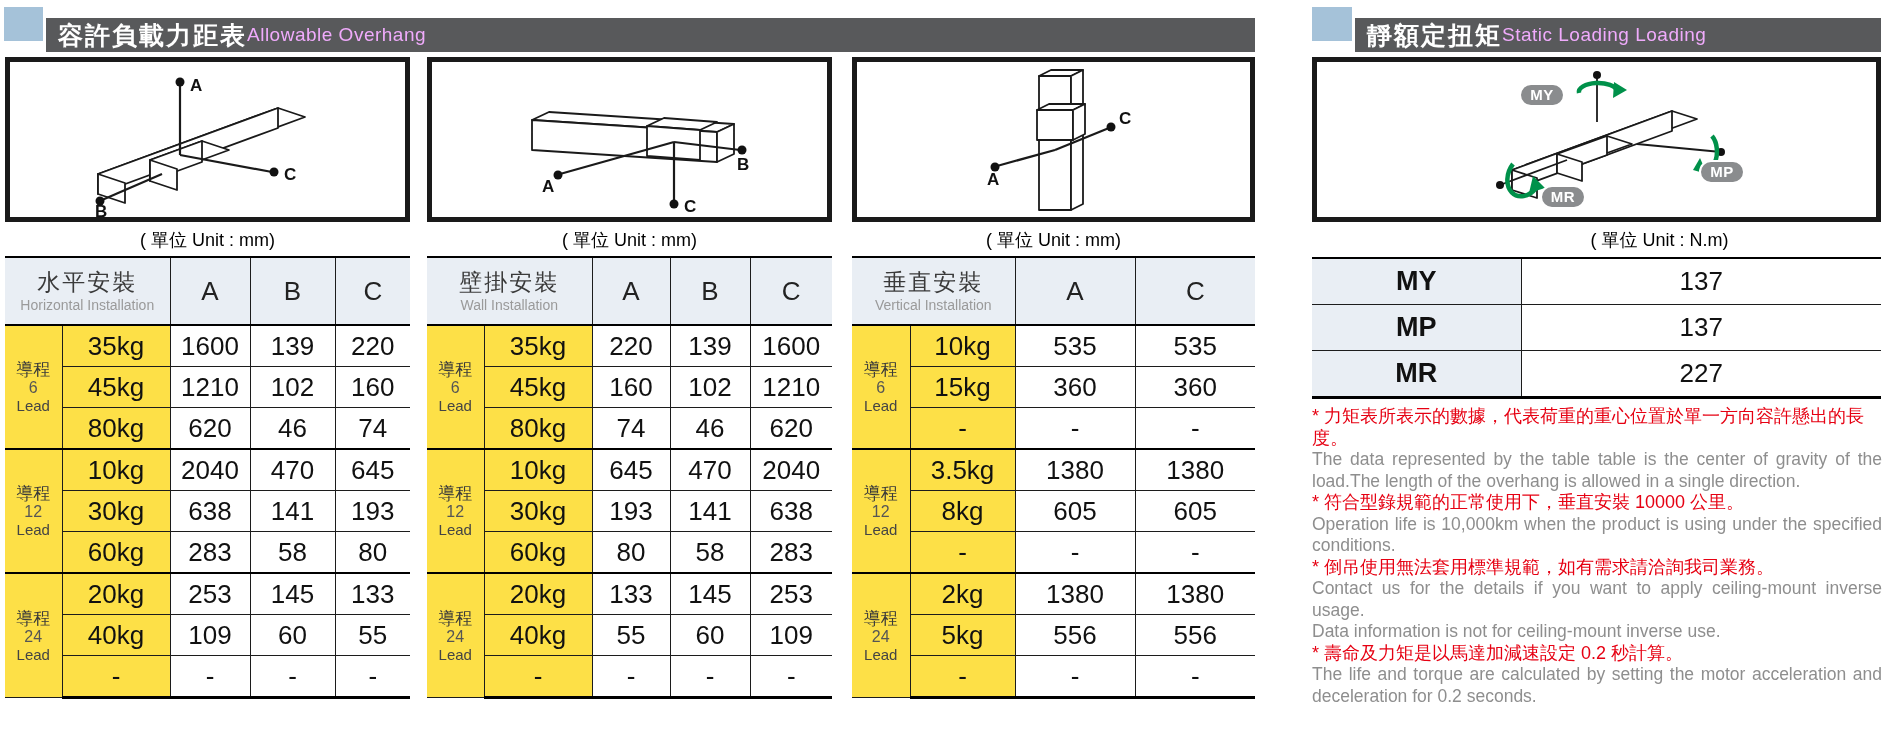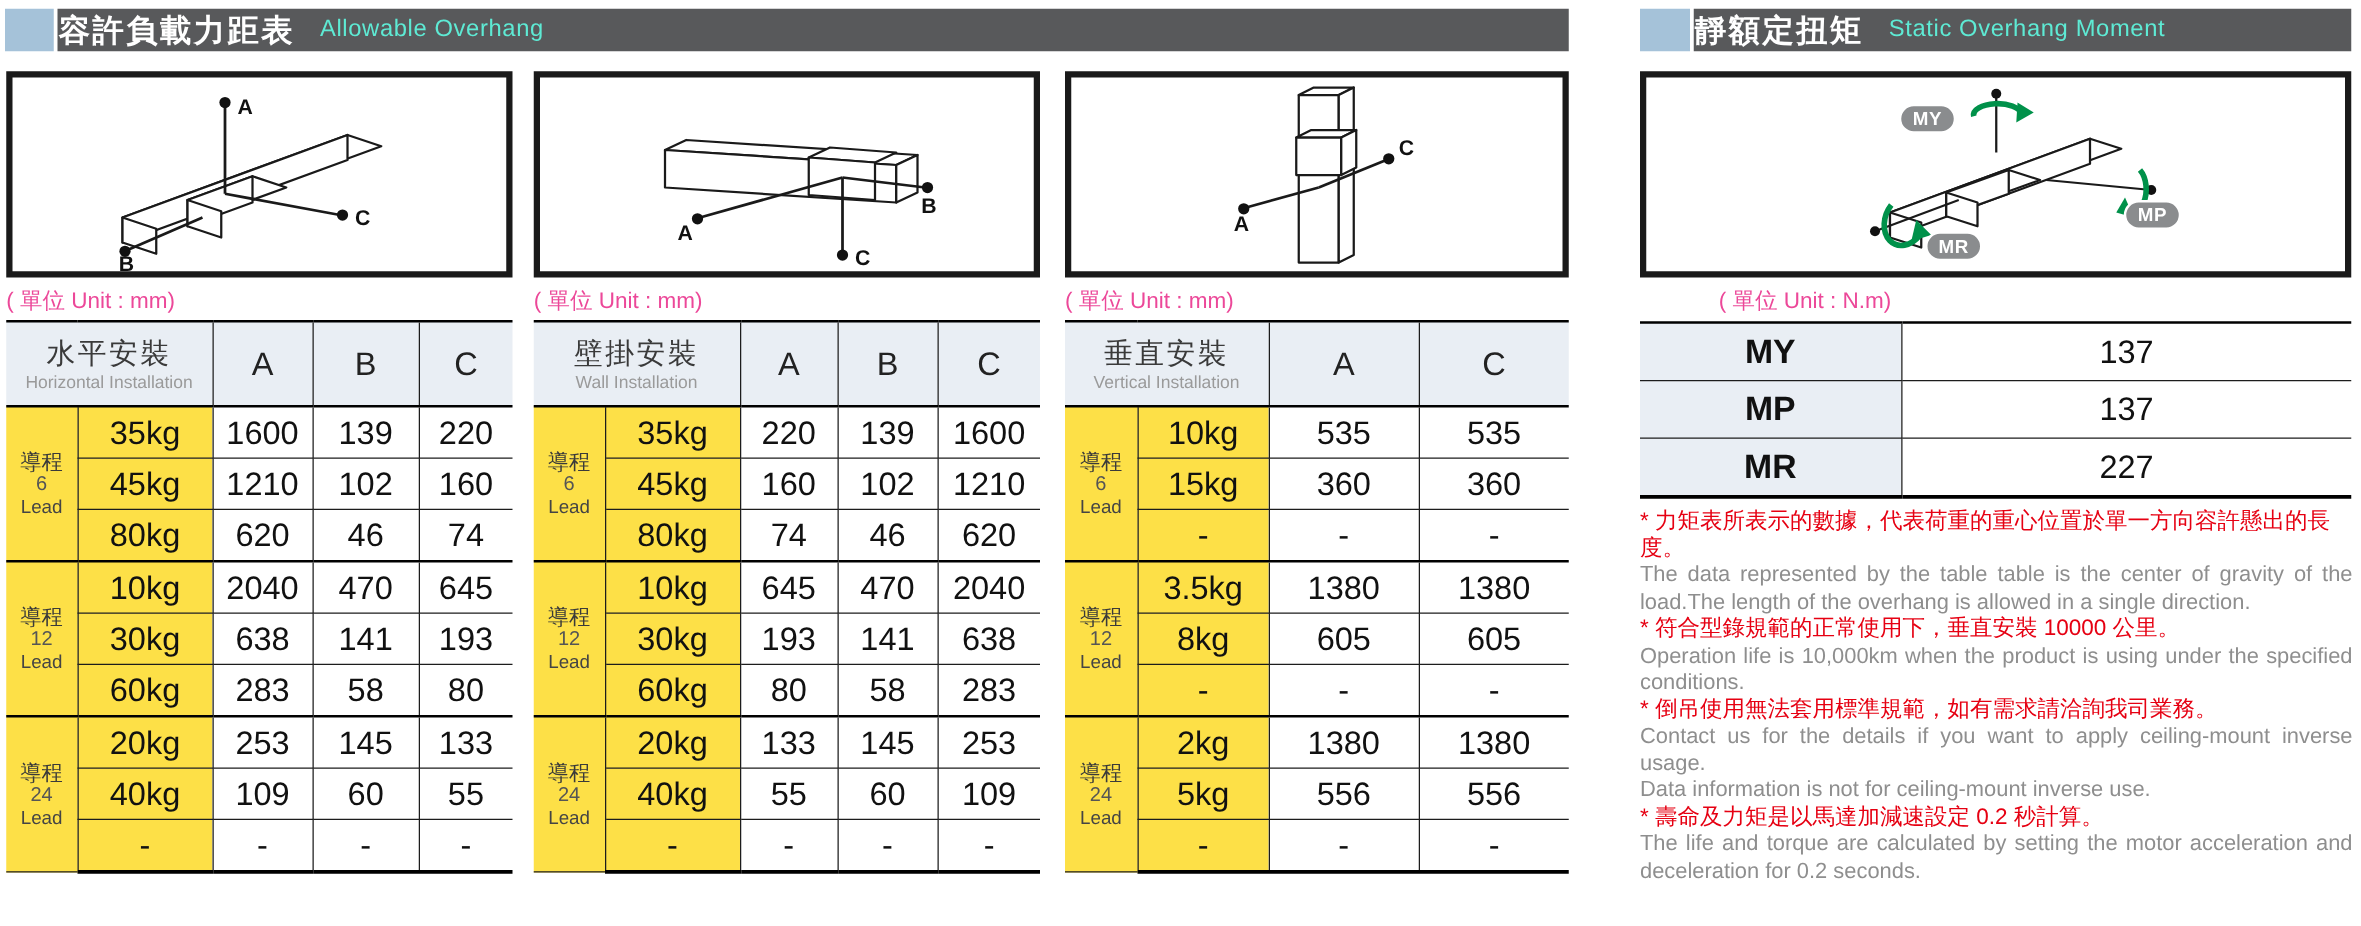--- a/index.html
+++ b/index.html
@@ -2,29 +2,29 @@
 <html><head>
 <meta charset="utf-8">
 <style>
   html,body{margin:0;padding:0;background:#fff;}
   #app{position:relative;width:1889px;height:741px;background:#fff;overflow:hidden;
        font-family:"Liberation Sans","DejaVu Sans",sans-serif;color:#1a1a1a;}
   .abs{position:absolute;}
 
   
   .hdr-square{background:#a5c2d9;width:39px;height:34px;top:7px;}
-  .hdr-bar{background:#58595b;height:34px;top:7px;display:flex;align-items:center;padding-left:1px;box-sizing:border-box;}
+  .hdr-bar{background:#58595b;height:34px;top:18px;display:flex;align-items:center;padding-left:12px;box-sizing:border-box;}
   .hdr-bar .zh{color:#fff;font-weight:bold;font-size:25px;letter-spacing:2px;}
-  .hdr-bar .en{color:#5eead4;font-size:19px;margin-left:20px;letter-spacing:.5px;}
+  .hdr-bar .en{color:#f0abfc;font-size:19px;margin-left:0;letter-spacing:.5px;}
 
   
   .diag{top:57px;height:165px;border:5px solid #1a1a1a;background:#fff;box-sizing:border-box;}
 
   
-  .unit{top:228px;height:24px;font-size:18px;text-align:left;color:#ec4899;white-space:nowrap;}
+  .unit{top:228px;height:24px;font-size:18px;text-align:center;color:#000000;white-space:nowrap;}
 
   
   .ohtbl{border-collapse:collapse;table-layout:fixed;width:100%;}
   .ohtbl th,.ohtbl td{border:1.5px solid #1c1c1c;text-align:center;vertical-align:middle;padding:0;}
   .ohtbl thead th{height:66px;background:#e9eef4;border-top:2.5px solid #000;border-bottom:2.5px solid #000;font-weight:normal;font-size:26px;color:#222;}
   .ohtbl thead th:last-child{border-right:0;}
   .ohtbl .namecell{border-left:0;}
   .namecell .zh{font-size:23px;color:#3a3a3a;letter-spacing:2px;line-height:26px;}
   .namecell .en{font-size:14px;color:#9a9a9a;line-height:16px;margin-top:2px;}
   .ohtbl td{height:40px;font-size:26px;color:#111;background:#fff;}
@@ -61,21 +61,21 @@
 
   <div class="abs hdr-square" style="left:4px;"></div>
   <div class="abs hdr-bar" style="left:46px;width:1209px;">
     <span class="zh">容許負載力距表</span>
     <span class="en">Allowable Overhang</span>
   </div>
 
   <div class="abs hdr-square" style="left:1312px;width:40px;"></div>
   <div class="abs hdr-bar" style="left:1355px;width:526px;">
     <span class="zh">靜額定扭矩</span>
-    <span class="en">Static Overhang Moment</span>
+    <span class="en">Static Loading Loading</span>
   </div>
 
   <div class="abs diag" style="left:5px;width:405px;">
     <svg width="395" height="155" viewBox="0 0 395 155">
       <g stroke="#1a1a1a" stroke-width="1.8" fill="#fff" stroke-linejoin="round">
         <polygon points="88,112 268,46 295,55 115,121"></polygon>
         <polygon points="88,112 268,46 268,66 88,132"></polygon>
         <polygon points="88,112 115,121 115,141 88,132"></polygon>
         <polygon points="140,98 192,79 219,88 167,107"></polygon>
         <polygon points="140,98 192,79 192,100 140,119"></polygon>

